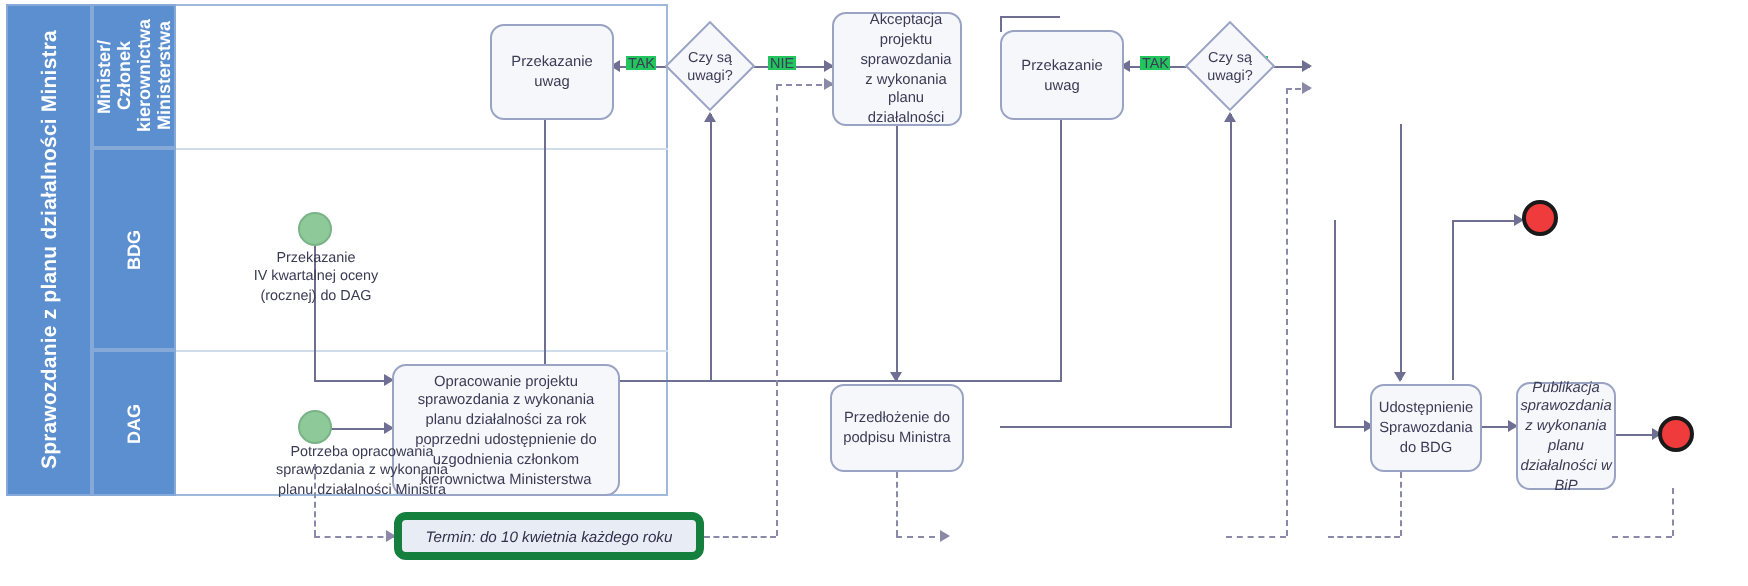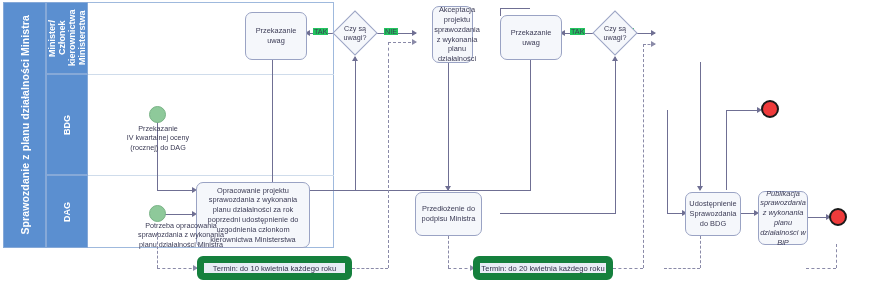--- a/index.html
+++ b/index.html
@@ -135,28 +135,29 @@
     color: #3b3b55;
     text-align: center;
     white-space: pre-line;
   }
 
   
   .deadline {
     position: absolute;
     height: 24px;
     background: #e8edf5;
-    border: 7px solid #15803d;
+    border: 4px solid #15803d;
     border-radius: 6px;
     display: flex;
     align-items: center;
     justify-content: center;
     font-size: 7.6px;
     color: #30304a;
     text-align: center;
+    font-style: italic;
   }
 
   
   .ln {
     position: absolute;
     background: #6f6f93;
   }
   .ln.h { height: 1px; }
   .ln.v { width: 1px; }
   .dl {
@@ -292,21 +293,21 @@
   <div class="dl v" style="left:664px; top:268px; height:1px;"></div>
 
   <div class="dl h" style="left:806px; top:268px; width:30px;"></div>
   <div class="dl v" style="left:836px; top:244px; height:24px;"></div>
 
   <div class="task" style="left:245px; top:12px; width:62px; height:48px; white-space: pre-line;">
     <span>Przekazanie
 uwag</span>
   </div>
 
-  <div class="task" style="left:432px; top:6px; width:41px; height:57px;padding-left:12px;">
+  <div class="task" style="left:416px; top:6px; width:65px; height:57px;padding-left:12px;">
     <span>Akceptacja projektu sprawozdania z wykonania planu działalności</span>
   </div>
 
   <div class="task" style="left:500px; top:15px; width:62px; height:45px; white-space: pre-line;">
     <span>Przekazanie
 uwag</span>
   </div>
 
 
   <div class="gateway" style="left:332px; top:10px;">
@@ -348,18 +349,15 @@
 planu działalności Ministra</div>
 
   <div class="ev-end" style="left:761px; top:100px;"></div>
 
   <div class="ev-end" style="left:829px; top:208px;"></div>
 
   <div class="deadline" style="left:197px; top:256px; width:155px;">
     <span>Termin: do 10 kwietnia każdego roku</span>
   </div>
 
-  <div class="deadline" style="left:473px; top:256px; width:140px;">
-    <span>Termin: do 20 kwietnia każdego roku</span>
-  </div>
 
 
 </div>
 
 </body></html>

